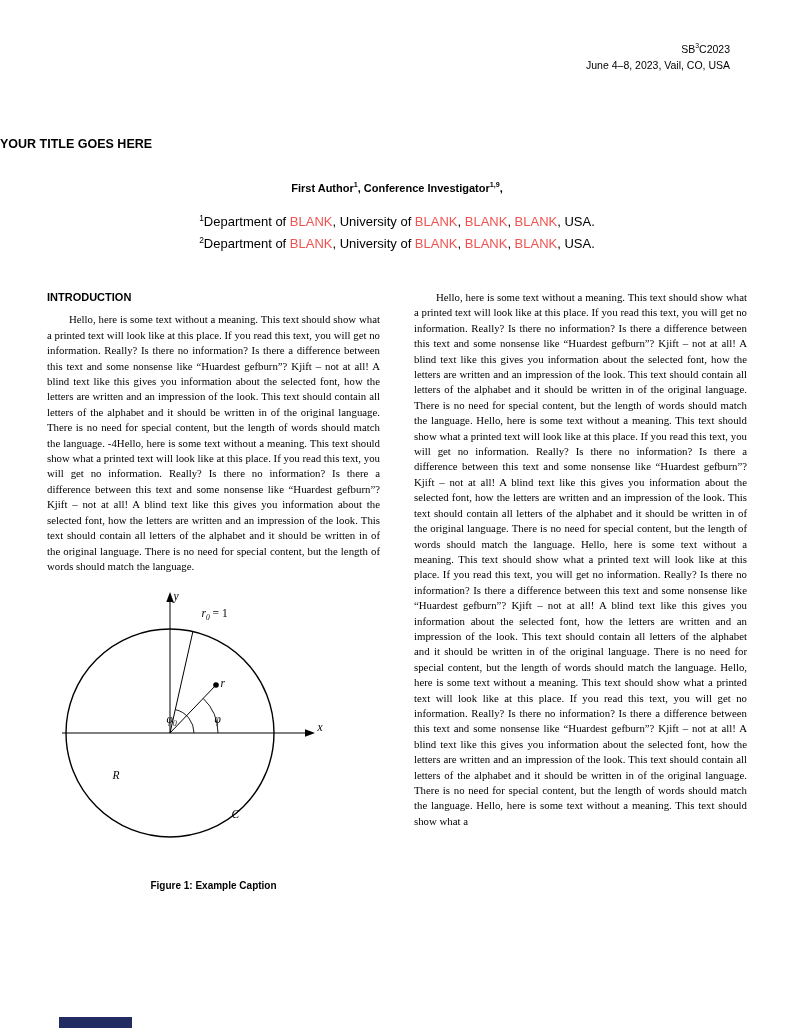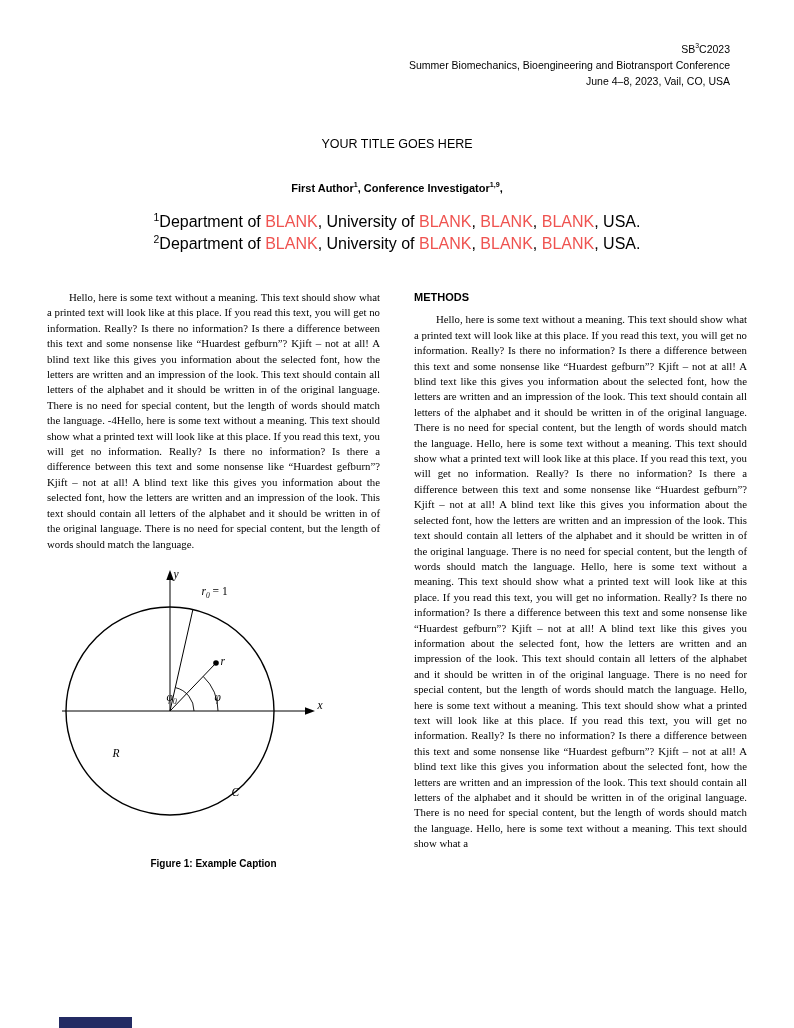--- a/index.html
+++ b/index.html
@@ -9,31 +9,31 @@
     font-family:"Liberation Serif", serif;
   }
   
   .header-block {
     position:absolute; top:38px; right:64px; text-align:right;
     font-family:"Liberation Sans", sans-serif; font-size:10.5px; line-height:16px;
   }
   .header-block sup { font-size:0.65em; }
   
   .title {
-    position:absolute; top:137px; left:0; width:100%; text-align:center;
-    font-family:"Liberation Sans", sans-serif; font-weight:normal; font-size:12.5px;
+    position:absolute; top:137px; left:0; width:100%; text-align:left;
+    font-family:"Liberation Sans", sans-serif; font-weight:bold; font-size:12.5px;
   }
   .authors {
     position:absolute; top:181px; left:0; width:100%; text-align:center;
     font-family:"Liberation Sans", sans-serif; font-weight:bold; font-size:11px;
   }
   .authors sup { font-size:0.65em; }
   .affils {
     position:absolute; top:209px; left:0; width:100%; text-align:center;
-    font-family:"Liberation Sans", sans-serif; font-size:16px; line-height:18px;
+    font-family:"Liberation Sans", sans-serif; font-size:13px; line-height:18px;
   }
   .affils sup { font-size:0.65em; }
   
   .col { position:absolute; top:290px; width:333px; font-size:10.8px; line-height:15.4px; text-align:justify; }
   .col-left  { left:47px; }
   .col-right { left:414px; }
   .sec-heading {
     font-family:"Liberation Sans", sans-serif; font-weight:bold; font-size:11px;
     text-align:left; margin:0 0 7px 0;
   }
@@ -51,34 +51,34 @@
   
   .footer-mark { position:absolute; left:59px; bottom:0; width:73px; height:11px; }
 </style>
 </head>
 <body>
 
 <div class="page">
 
   <div class="header-block">
     <div><span>SB</span><sup>3</sup><span>C2023</span></div>
-    <div>Summer Biomechanics, Bioengineering and Biotransport Conference</div>
     <div>June 4–8, 2023, Vail, CO, USA</div>
   </div>
 
   <div class="title">YOUR TITLE GOES HERE</div>
 
   <div class="authors"><span>First Author</span><sup>1</sup><span>, </span><span>Conference Investigator</span><sup>1,9</sup><span>,</span></div>
 
   <div class="affils">
     <div><sup>1</sup><span>Department of </span><span class="blank" style="color: rgb(239, 83, 80);">BLANK</span><span>, University of </span><span class="blank" style="color: rgb(239, 83, 80);">BLANK</span><span>, </span><span class="blank" style="color: rgb(239, 83, 80);">BLANK</span><span>, </span><span class="blank" style="color: rgb(239, 83, 80);">BLANK</span><span>, USA.</span></div>
     <div><sup>2</sup><span>Department of </span><span class="blank" style="color: rgb(239, 83, 80);">BLANK</span><span>, University of </span><span class="blank" style="color: rgb(239, 83, 80);">BLANK</span><span>, </span><span class="blank" style="color: rgb(239, 83, 80);">BLANK</span><span>, </span><span class="blank" style="color: rgb(239, 83, 80);">BLANK</span><span>, USA.</span></div>
   </div>
 
   <div class="col col-left">
+    <div class="sec-heading">INTRODUCTION</div>
     <p class="body-par">Hello, here is some text without a meaning. This text should show what a printed text will look like at this place. If you read this text, you will get no information. Really? Is there no information? Is there a difference between this text and some nonsense like “Huardest gefburn”? Kjift – not at all! A blind text like this gives you information about the selected font, how the letters are written and an impression of the look. This text should contain all letters of the alphabet and it should be written in of the original language. There is no need for special content, but the length of words should match the language. -4Hello, here is some text without a meaning. This text should show what a printed text will look like at this place. If you read this text, you will get no information. Really? Is there no information? Is there a difference between this text and some nonsense like “Huardest gefburn”? Kjift – not at all! A blind text like this gives you information about the selected font, how the letters are written and an impression of the look. This text should contain all letters of the alphabet and it should be written in of the original language. There is no need for special content, but the length of words should match the language.</p>
 
     <div class="figure-wrap">
       <svg width="310" height="290" viewBox="0 0 310 290">
 
         <circle cx="111" cy="145" r="104" fill="none" stroke="#000" stroke-width="1.4"></circle>
 
         <line x1="3" y1="145" x2="250" y2="145" stroke="#000" stroke-width="1"></line>
         <polygon points="256,145 246,141.3 246,148.7" fill="#000"></polygon>
 
@@ -99,19 +99,18 @@
       <span class="fig-label" style="left:162px; top:88px;">r</span>
       <span class="fig-label" style="left:108px; top:124px;"><span>φ</span><sub>0</sub></span>
       <span class="fig-label" style="left:156px; top:124px;">φ</span>
       <span class="fig-label" style="left:54px; top:180px;">R</span>
       <span class="fig-label" style="left:173px; top:219px;">C</span>
     </div>
     <div class="fig-caption"><span>Figure 1:</span> <span>Example Caption</span></div>
   </div>
 
   <div class="col col-right">
-    <div class="sec-heading">METHODS</div>
     <p class="body-par">Hello, here is some text without a meaning. This text should show what a printed text will look like at this place. If you read this text, you will get no information. Really? Is there no information? Is there a difference between this text and some nonsense like “Huardest gefburn”? Kjift – not at all! A blind text like this gives you information about the selected font, how the letters are written and an impression of the look. This text should contain all letters of the alphabet and it should be written in of the original language. There is no need for special content, but the length of words should match the language. Hello, here is some text without a meaning. This text should show what a printed text will look like at this place. If you read this text, you will get no information. Really? Is there no information? Is there a difference between this text and some nonsense like “Huardest gefburn”? Kjift – not at all! A blind text like this gives you information about the selected font, how the letters are written and an impression of the look. This text should contain all letters of the alphabet and it should be written in of the original language. There is no need for special content, but the length of words should match the language. Hello, here is some text without a meaning. This text should show what a printed text will look like at this place. If you read this text, you will get no information. Really? Is there no information? Is there a difference between this text and some nonsense like “Huardest gefburn”? Kjift – not at all! A blind text like this gives you information about the selected font, how the letters are written and an impression of the look. This text should contain all letters of the alphabet and it should be written in of the original language. There is no need for special content, but the length of words should match the language. Hello, here is some text without a meaning. This text should show what a printed text will look like at this place. If you read this text, you will get no information. Really? Is there no information? Is there a difference between this text and some nonsense like “Huardest gefburn”? Kjift – not at all! A blind text like this gives you information about the selected font, how the letters are written and an impression of the look. This text should contain all letters of the alphabet and it should be written in of the original language. There is no need for special content, but the length of words should match the language. Hello, here is some text without a meaning. This text should show what a</p>
   </div>
 
   <div class="footer-mark" style="background: rgb(35, 43, 99);"></div>
 
 </div>
 
 </body></html>

